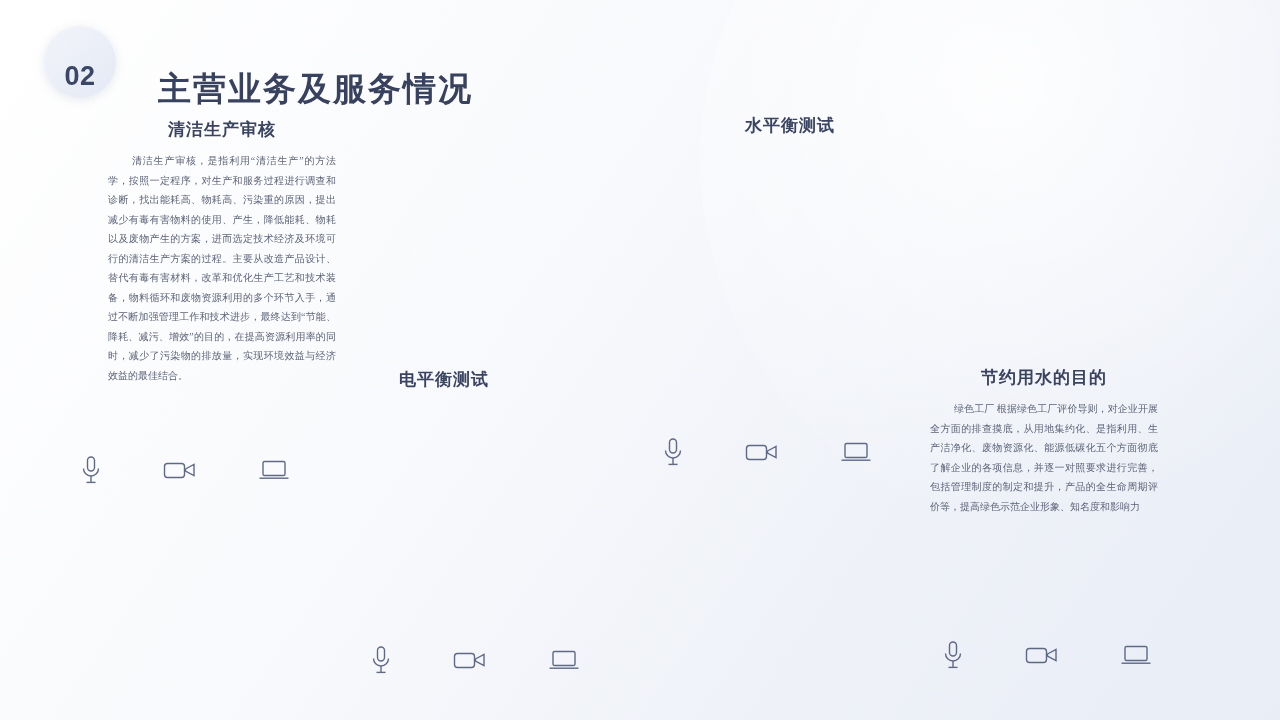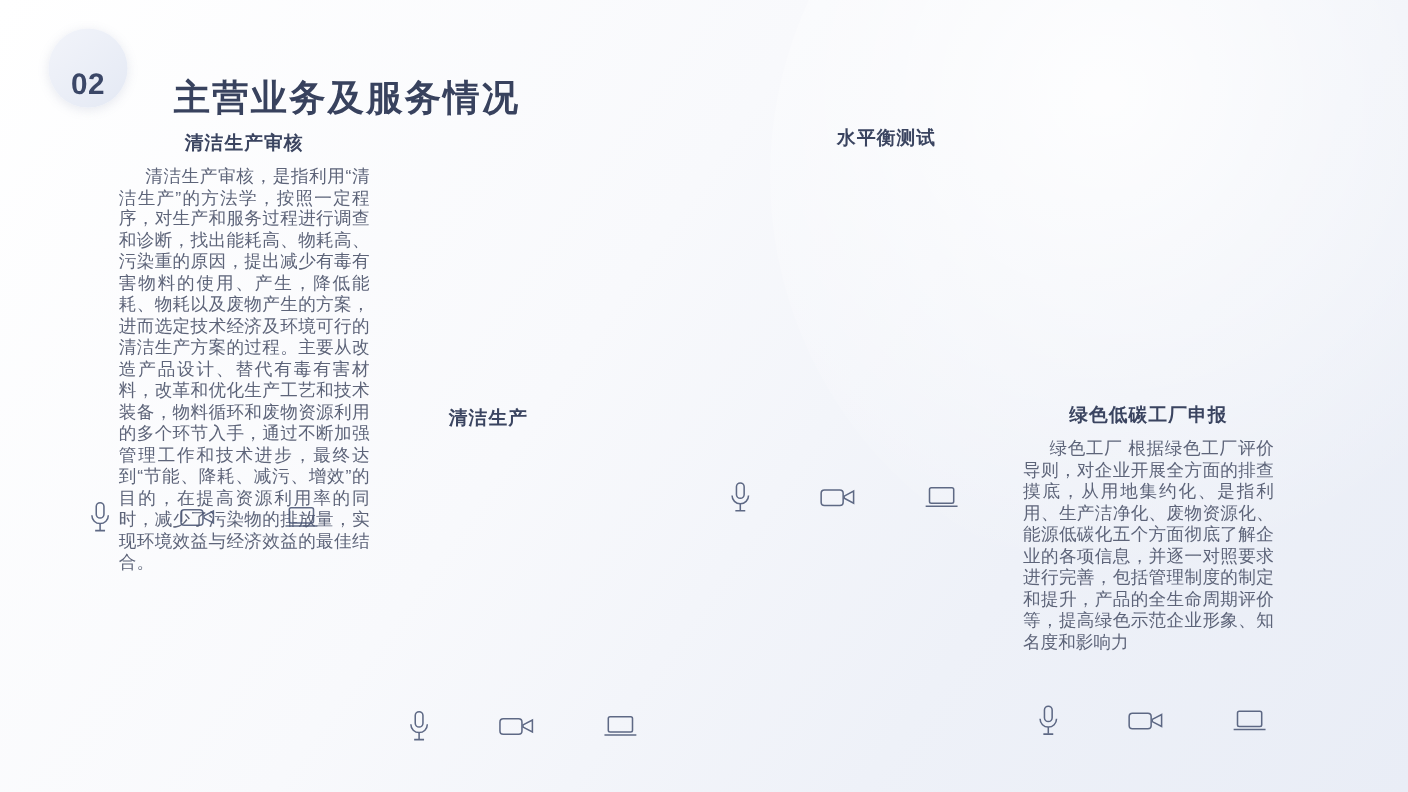--- a/index.html
+++ b/index.html
@@ -86,34 +86,35 @@
   }
   .block .b-title {
     font-size: 17px;
     font-weight: bold;
     color: #3a4460;
     text-align: center;
     letter-spacing: 1px;
     margin-bottom: 10px;
   }
   .block .b-body {
-    font-size: 16px;
+    font-size: 10px;
     line-height: 19.5px;
     color: #5d6party;
     color: #5c6party;
     color: #5d6479;
     text-align: justify;
     text-justify: inter-ideograph;
     text-indent: 24px;
+    font-family: Liberation Serif, serif;
   }
 
   
   #block-1 { left: 108px;  top: 118px; }
   #block-2 { left: 330px;  top: 368px; }
-  #block-3 { left: 676px;  top: 114px; margin-left: 16px; }
+  #block-3 { left: 676px;  top: 114px; }
   #block-4 { left: 930px;  top: 366px; }
 
   
   .icon-row {
     position: absolute;
     display: flex;
     align-items: center;
     justify-content: space-between;
     width: 210px;
   }
@@ -142,29 +143,29 @@
     </div>
     <div class="title">主营业务及服务情况</div>
   </div>
 
   <div class="block" id="block-1">
     <div class="b-title">清洁生产审核</div>
     <div class="b-body">清洁生产审核，是指利用“清洁生产”的方法学，按照一定程序，对生产和服务过程进行调查和诊断，找出能耗高、物耗高、污染重的原因，提出减少有毒有害物料的使用、产生，降低能耗、物耗以及废物产生的方案，进而选定技术经济及环境可行的清洁生产方案的过程。主要从改造产品设计、替代有毒有害材料，改革和优化生产工艺和技术装备，物料循环和废物资源利用的多个环节入手，通过不断加强管理工作和技术进步，最终达到“节能、降耗、减污、增效”的目的，在提高资源利用率的同时，减少了污染物的排放量，实现环境效益与经济效益的最佳结合。</div>
   </div>
 
   <div class="block" id="block-2">
-    <div class="b-title">清洁生产</div>
+    <div class="b-title">电平衡测试</div>
   </div>
 
   <div class="block" id="block-3">
     <div class="b-title">水平衡测试</div>
   </div>
 
   <div class="block" id="block-4">
-    <div class="b-title">绿色低碳工厂申报</div>
+    <div class="b-title">节约用水的目的</div>
     <div class="b-body">绿色工厂 根据绿色工厂评价导则，对企业开展全方面的排查摸底，从用地集约化、是指利用、生产洁净化、废物资源化、能源低碳化五个方面彻底了解企业的各项信息，并逐一对照要求进行完善，包括管理制度的制定和提升，产品的全生命周期评价等，提高绿色示范企业形象、知名度和影响力</div>
   </div>
 
   <div class="icon-row" id="icons-1">
     <span class="ico">
       <svg width="22" height="30" viewBox="0 0 22 30" fill="none" stroke="currentColor" stroke-width="1.4">
         <rect x="7.5" y="2" width="7" height="14" rx="3.5"></rect>
         <path d="M3.5 13.5a7.5 7.5 0 0 0 15 0"></path>
         <line x1="11" y1="21" x2="11" y2="27"></line>
         <line x1="6.5" y1="27.4" x2="15.5" y2="27.4"></line>

